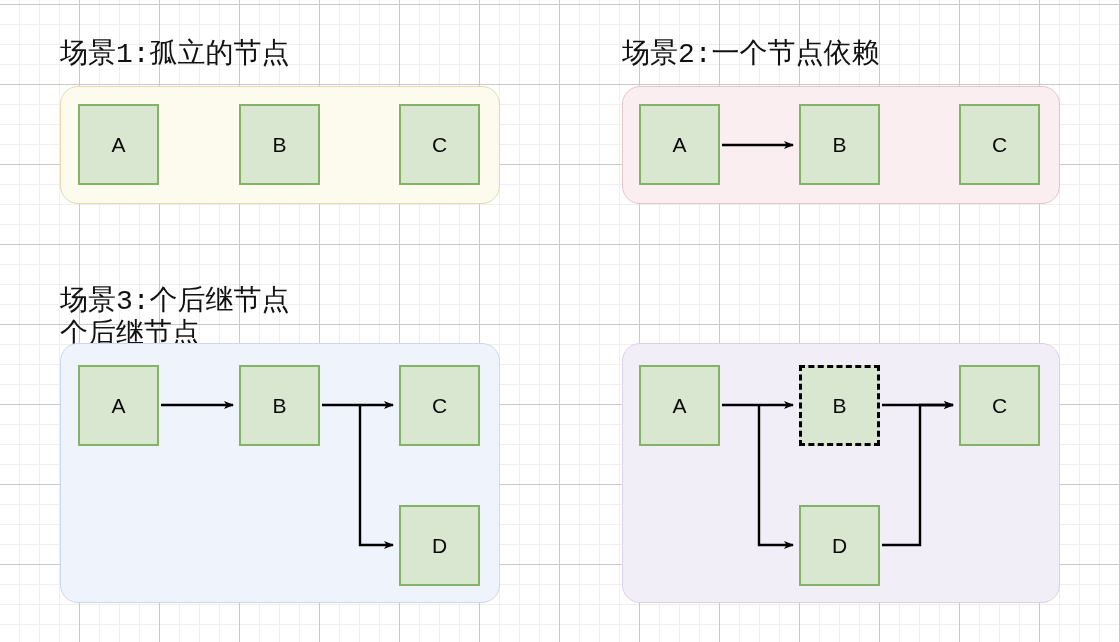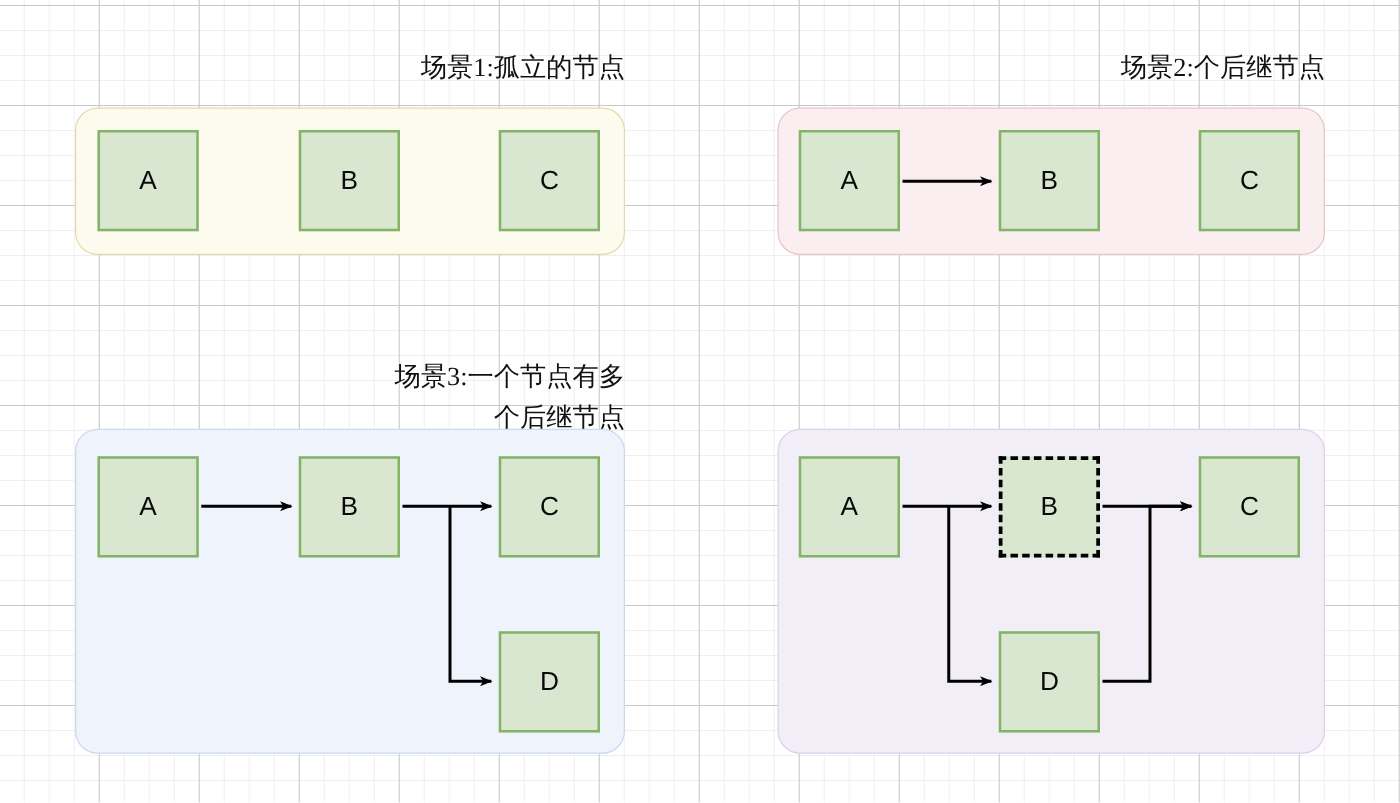--- a/index.html
+++ b/index.html
@@ -18,26 +18,26 @@
       linear-gradient(to bottom, #c9c9c9 1px, transparent 1px),
       linear-gradient(to right, #efefef 1px, transparent 1px),
       linear-gradient(to bottom, #efefef 1px, transparent 1px);
     background-size: 80px 80px, 80px 80px, 20px 20px, 20px 20px;
     background-position: -1px 4px, -1px 4px, -1px 4px, -1px 4px;
     font-family: "Liberation Sans", "DejaVu Sans", sans-serif;
   }
 
   .scenario-title {
     position: absolute;
-    text-align: right;
-    font-size: 21px;
+    text-align: left;
+    font-size: 28px;
     line-height: 33px;
     color: #111111;
     white-space: pre-line;
-    font-family: Liberation Serif, serif;
+    font-family: Liberation Mono, monospace;
   }
 
   .group-box {
     position: absolute;
     border-radius: 18px;
     box-sizing: border-box;
     border-width: 1px;
     border-style: solid;
   }
 
@@ -76,33 +76,33 @@
   <div class="node" style="left:78px; top:104px; width:81px; height:81px;">
     <span>A</span>
   </div>
   <div class="node" style="left:239px; top:104px; width:81px; height:81px;">
     <span>B</span>
   </div>
   <div class="node" style="left:399px; top:104px; width:81px; height:81px;">
     <span>C</span>
   </div>
 
-  <div class="scenario-title" style="left:622px; top:38px; width:438px;">场景2:个后继节点</div>
+  <div class="scenario-title" style="left:622px; top:38px; width:438px;">场景2:一个节点依赖</div>
   <div class="group-box" style="left:622px; top:86px; width:438px; height:118px; background:#fbeef0; border-color:#e5c6c9;"></div>
   <div class="node" style="left:639px; top:104px; width:81px; height:81px;">
     <span>A</span>
   </div>
   <div class="node" style="left:799px; top:104px; width:81px; height:81px;">
     <span>B</span>
   </div>
   <div class="node" style="left:959px; top:104px; width:81px; height:81px;">
     <span>C</span>
   </div>
 
-  <div class="scenario-title" style="left:60px; top:285px; width:440px;">场景3:一个节点有多
+  <div class="scenario-title" style="left:60px; top:285px; width:440px;">场景3:个后继节点
 个后继节点</div>
   <div class="group-box" style="left:60px; top:343px; width:440px; height:260px; background:#eef3fc; border-color:#cbd9ee;"></div>
   <div class="node" style="left:78px; top:365px; width:81px; height:81px;">
     <span>A</span>
   </div>
   <div class="node" style="left:239px; top:365px; width:81px; height:81px;">
     <span>B</span>
   </div>
   <div class="node" style="left:399px; top:365px; width:81px; height:81px;">
     <span>C</span>

